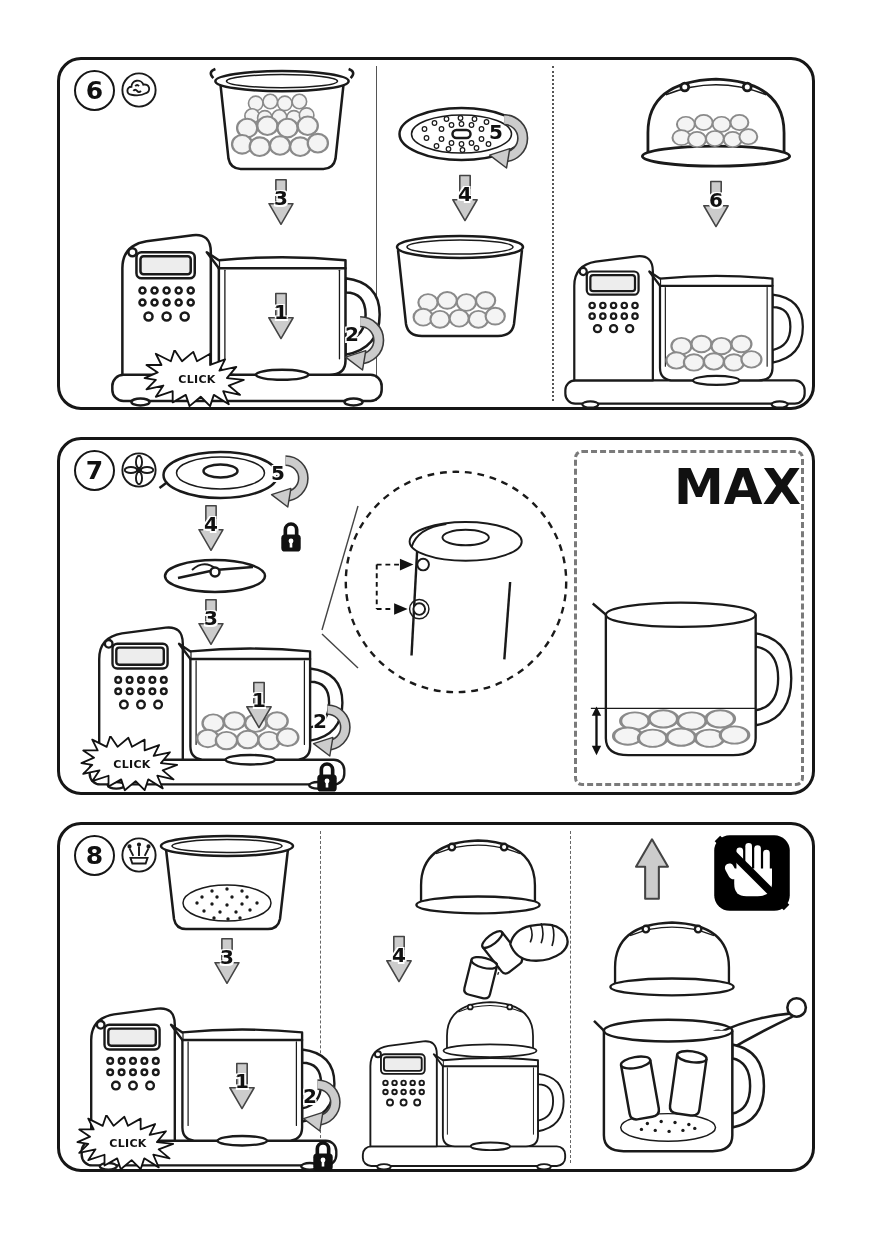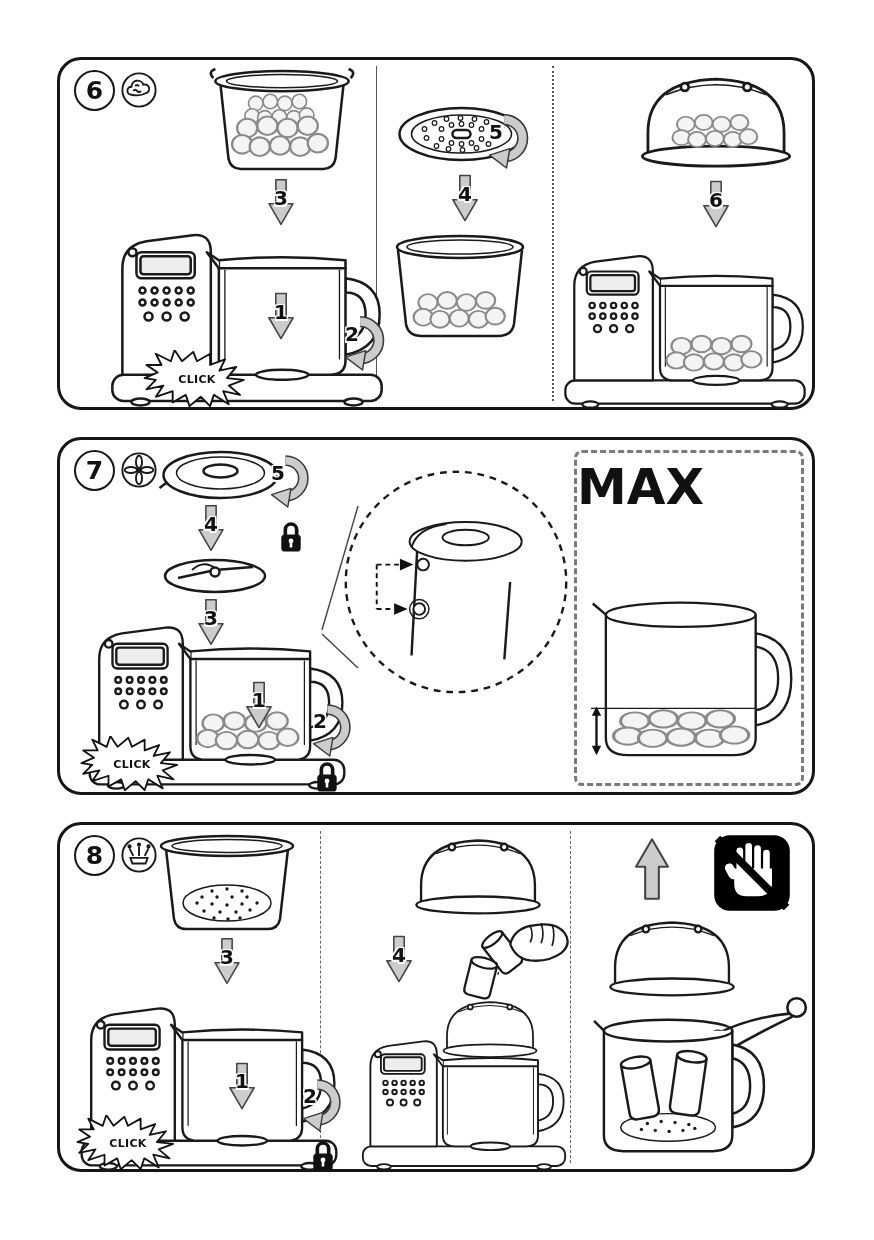--- a/index.html
+++ b/index.html
@@ -18,21 +18,21 @@
   .curvewrap .num { left:8px; top:32%; transform:translate(-50%,-50%); }
   .vline { position:absolute; top:6px; bottom:6px; width:0; }
   .vline.solid  { border-left:1.5px solid #555; }
   .vline.dotted { border-left:2px dotted #555; }
   .vline.dashed { border-left:1.6px dashed #666; }
   .sizebox { border:2.5px dashed #8a8a8a; background:#fff; text-align:center; padding-top:3px; }
   .sizelabel { font-size:27px; font-weight:bold; }
   .sizebox .spoonfood { position:absolute; left:6px; bottom:2px; width:120px; height:42px; }
   .clicklabel { position:absolute; left:50%; top:50%; transform:translate(-50%,-50%);
                 font-size:11px; font-weight:bold; letter-spacing:.3px; }
-  .maxbox { border:3px dashed #7a7a7a; border-radius:8px; text-align:left; padding-top:8px; background:#fff; }
+  .maxbox { border:3px dashed #7a7a7a; border-radius:8px; text-align:right; padding-top:8px; background:#fff; }
   .maxtitle, .maxamount { display:block; font-size:50px; font-weight:bold; line-height:1.04; }
   .maxjar { position:absolute; left:12px; top:128px; width:206px; height:192px; }
 </style>
 </head>
 <body>
 
 <svg width="0" height="0" style="position:absolute" aria-hidden="true">
   <defs>
     <g id="food" stroke="#8a8a8a" fill="#f4f4f4" stroke-width="1.8">
       <circle cx="10" cy="10" r="8"></circle>

